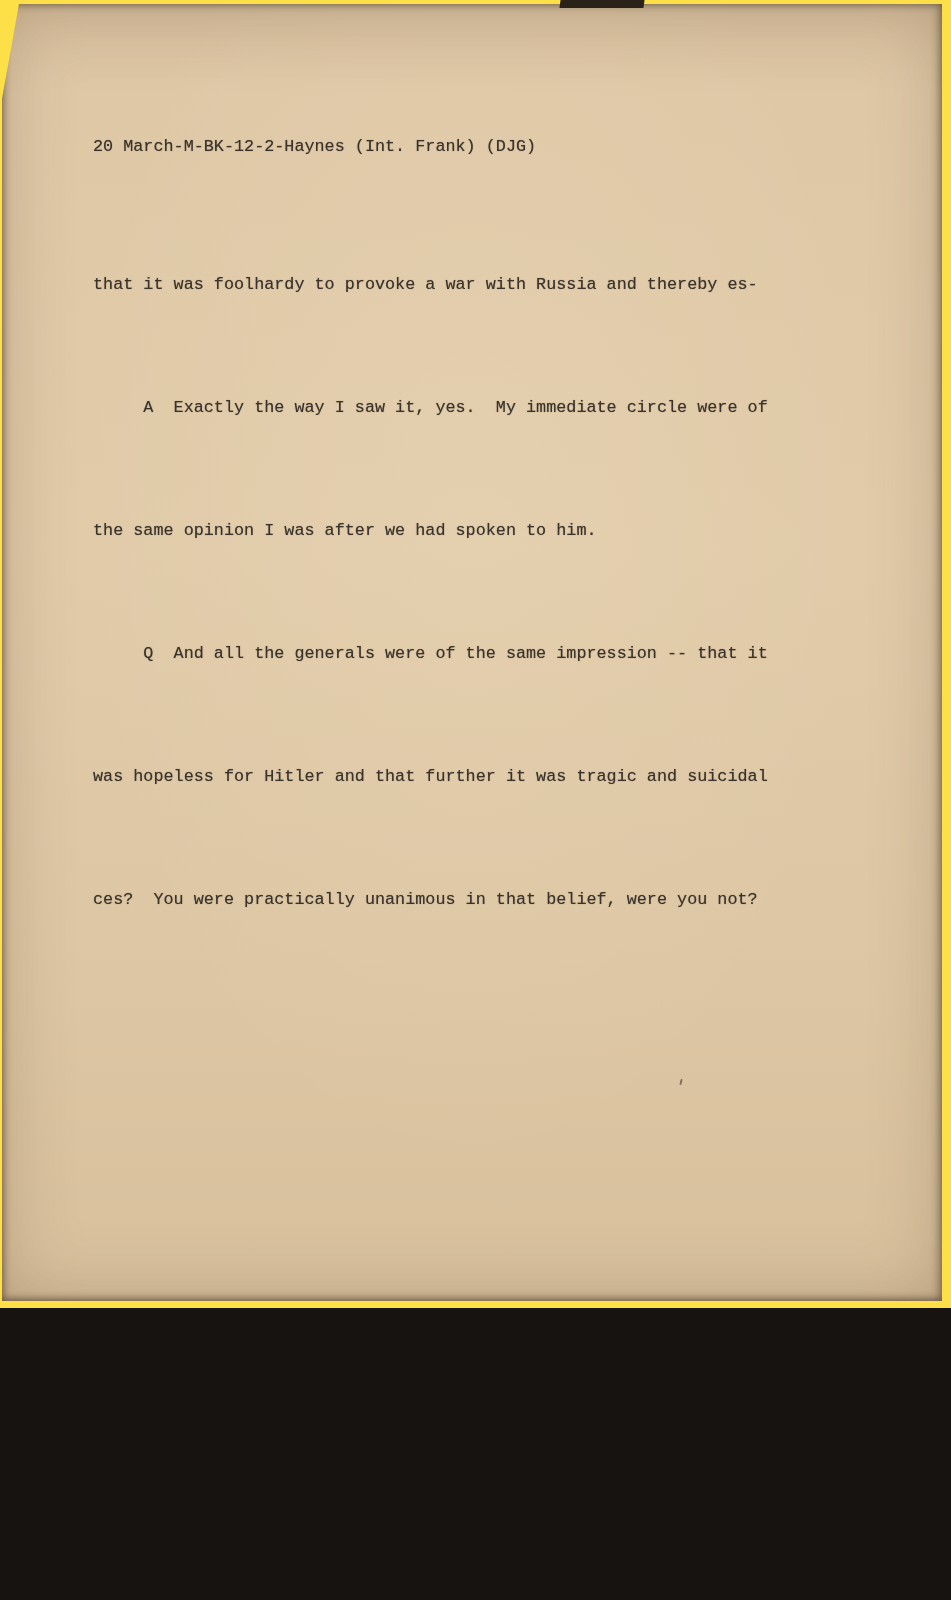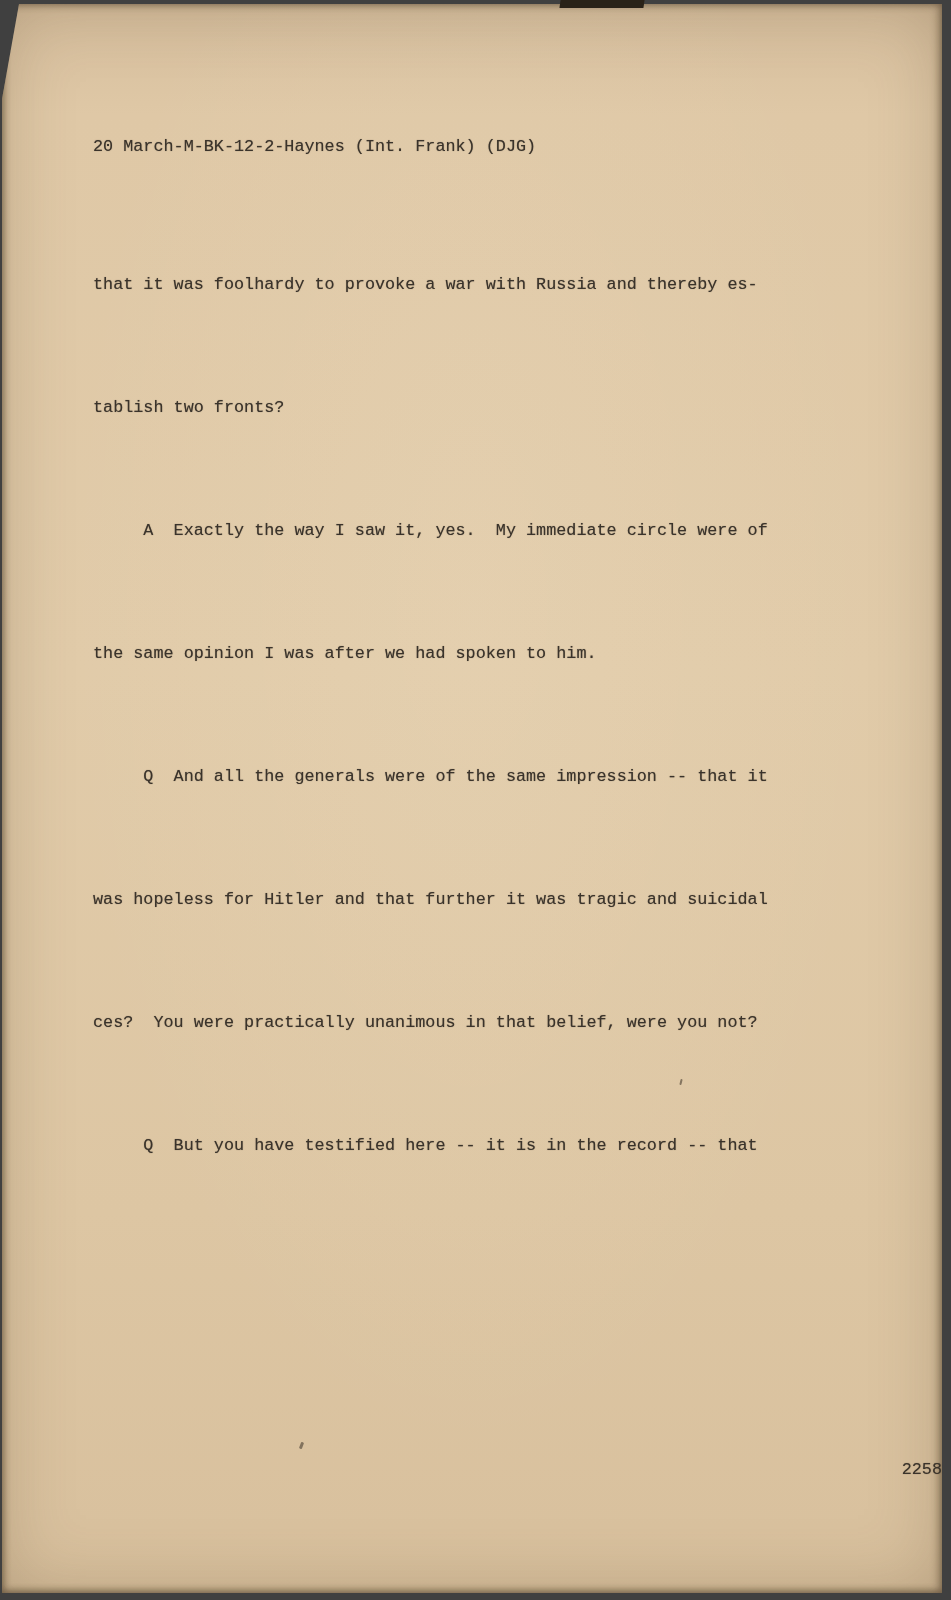--- a/index.html
+++ b/index.html
@@ -4,22 +4,22 @@
 <style>
   html, body {
     margin: 0;
     padding: 0;
     background: #171310;
     font-family: "Liberation Mono", "DejaVu Sans Mono", monospace;
   }
   .stage {
     position: relative;
     width: 951px;
-    height: 1600px;
-    background: #404040;
+    height: 1308px;
+    background: #fde047;
     overflow: hidden;
   }
   
   .edge-notch {
     position: absolute;
     left: 560px;
     top: 0;
     width: 84px;
     height: 8px;
     background: #2a2218;
@@ -88,27 +88,25 @@
 <div class="stage">
   <div class="edge-notch"></div>
   <div class="paper">
 
     <div class="header-block ink">
       <div>20 March-M-BK-12-2-Haynes (Int. Frank) (DJG)</div>
     </div>
 
     <div class="body-block ink">
       <div class="ln">that it was foolhardy to provoke a war with Russia and thereby es-</div>
-      <div class="ln">tablish two fronts?</div>
       <div class="ln">     A  Exactly the way I saw it, yes.  My immediate circle were of</div>
       <div class="ln">the same opinion I was after we had spoken to him.</div>
       <div class="ln">     Q  And all the generals were of the same impression -- that it</div>
       <div class="ln">was hopeless for Hitler and that further it was tragic and suicidal</div>
       <div class="ln">ces?  You were practically unanimous in that belief, were you not?</div>
-      <div class="ln">     Q  But you have testified here -- it is in the record -- that</div>
       
       
       
       
       
       
       
       
       
       

